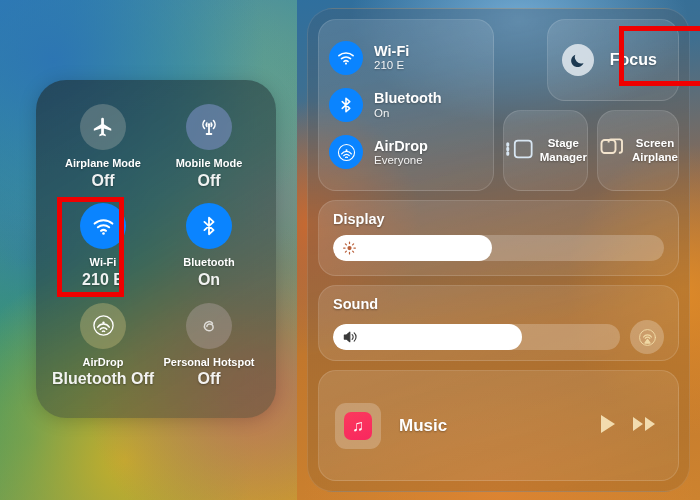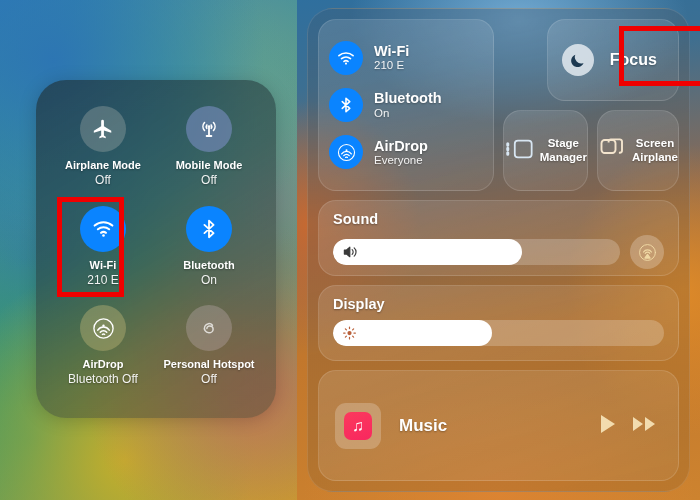--- a/index.html
+++ b/index.html
@@ -49,21 +49,21 @@
     margin-bottom: 7px;
   }
   .tile-circle.on  { background: #0a84ff; }
   .tile-circle.off { background: rgba(200,200,190,0.28); }
   .tile-label {
     color: #ffffff; font-size: 11px; font-weight: bold;
     line-height: 1.25; text-align: center;
     text-shadow: 0 1px 2px rgba(0,0,0,0.35);
   }
   .tile-status {
-    color: rgba(255,255,255,0.93); font-size: 12px; font-weight: normal;
+    color: rgba(255,255,255,0.93); font-size: 16px; font-weight: bold;
     line-height: 1.3; text-align: center;
     text-shadow: 0 1px 2px rgba(0,0,0,0.35);
   }
 
   
   .right-pane {
     position: relative;
     width: 403px; height: 500px;
     overflow: hidden;
     background:
@@ -333,20 +333,35 @@
                 </svg>
               </div>
               <div class="mini-label">Screen Airplane</div>
             </div>
 
           </div>
         </div>
       </div>
 
       <div class="panel slider-panel">
+        <div class="slider-title">Display</div>
+        <div class="slider-row">
+          <div class="slider-track">
+            <div class="slider-fill" id="display-fill" style="width: 48%;"></div>
+            <div class="slider-glyph">
+              <svg width="15" height="15" viewBox="0 0 24 24" fill="none" stroke="#b9603a" stroke-width="2" stroke-linecap="round">
+                <circle cx="12" cy="12" r="3.4" fill="#b9603a" stroke="none"></circle>
+                <path d="M12 2.6v2.3M12 19.1v2.3M2.6 12h2.3M19.1 12h2.3M5.4 5.4l1.6 1.6M17 17l1.6 1.6M18.6 5.4 17 7M7 17l-1.6 1.6"></path>
+              </svg>
+            </div>
+          </div>
+        </div>
+      </div>
+
+      <div class="panel slider-panel">
         <div class="slider-title">Sound</div>
         <div class="slider-row">
           <div class="slider-track">
             <div class="slider-fill" id="sound-fill" style="width: 66%;"></div>
             <div class="slider-glyph">
               <svg width="17" height="15" viewBox="0 0 24 22" fill="none" stroke="#3a3a3a" stroke-width="1.7" stroke-linecap="round">
                 <path d="M3 8h3.2L11 4v14L6.2 14H3z" fill="#3a3a3a" stroke-linejoin="round"></path>
                 <path d="M14.4 7.6a4.6 4.6 0 0 1 0 6.8"></path>
                 <path d="M17.4 5a8 8 0 0 1 0 12"></path>
               </svg>
@@ -356,35 +371,20 @@
             <svg width="19" height="19" viewBox="0 0 24 24" fill="none" stroke="#f0d9a4" stroke-width="1.5" stroke-linecap="round">
               <circle cx="12" cy="12" r="10" stroke-width="1.2"></circle>
               <path d="M7 11.4a6 6 0 0 1 10 0"></path>
               <path d="M9.1 13a3.6 3.6 0 0 1 5.8 0"></path>
               <path d="M12 14.4 8.7 19h6.6z" fill="#f0d9a4" stroke-linejoin="round"></path>
             </svg>
           </div>
         </div>
       </div>
 
-      <div class="panel slider-panel">
-        <div class="slider-title">Display</div>
-        <div class="slider-row">
-          <div class="slider-track">
-            <div class="slider-fill" id="display-fill" style="width: 48%;"></div>
-            <div class="slider-glyph">
-              <svg width="15" height="15" viewBox="0 0 24 24" fill="none" stroke="#b9603a" stroke-width="2" stroke-linecap="round">
-                <circle cx="12" cy="12" r="3.4" fill="#b9603a" stroke="none"></circle>
-                <path d="M12 2.6v2.3M12 19.1v2.3M2.6 12h2.3M19.1 12h2.3M5.4 5.4l1.6 1.6M17 17l1.6 1.6M18.6 5.4 17 7M7 17l-1.6 1.6"></path>
-              </svg>
-            </div>
-          </div>
-        </div>
-      </div>
-
       <div class="panel music-panel">
         <div class="music-icon">
           <div class="music-badge">♫</div>
         </div>
         <div class="music-label">Music</div>
         <div class="media-btns">
           <div>
             <svg width="20" height="22" viewBox="0 0 20 22" fill="#f2dcaf">
                 <path d="M3 2l14 9-14 9z"></path>
               </svg>

